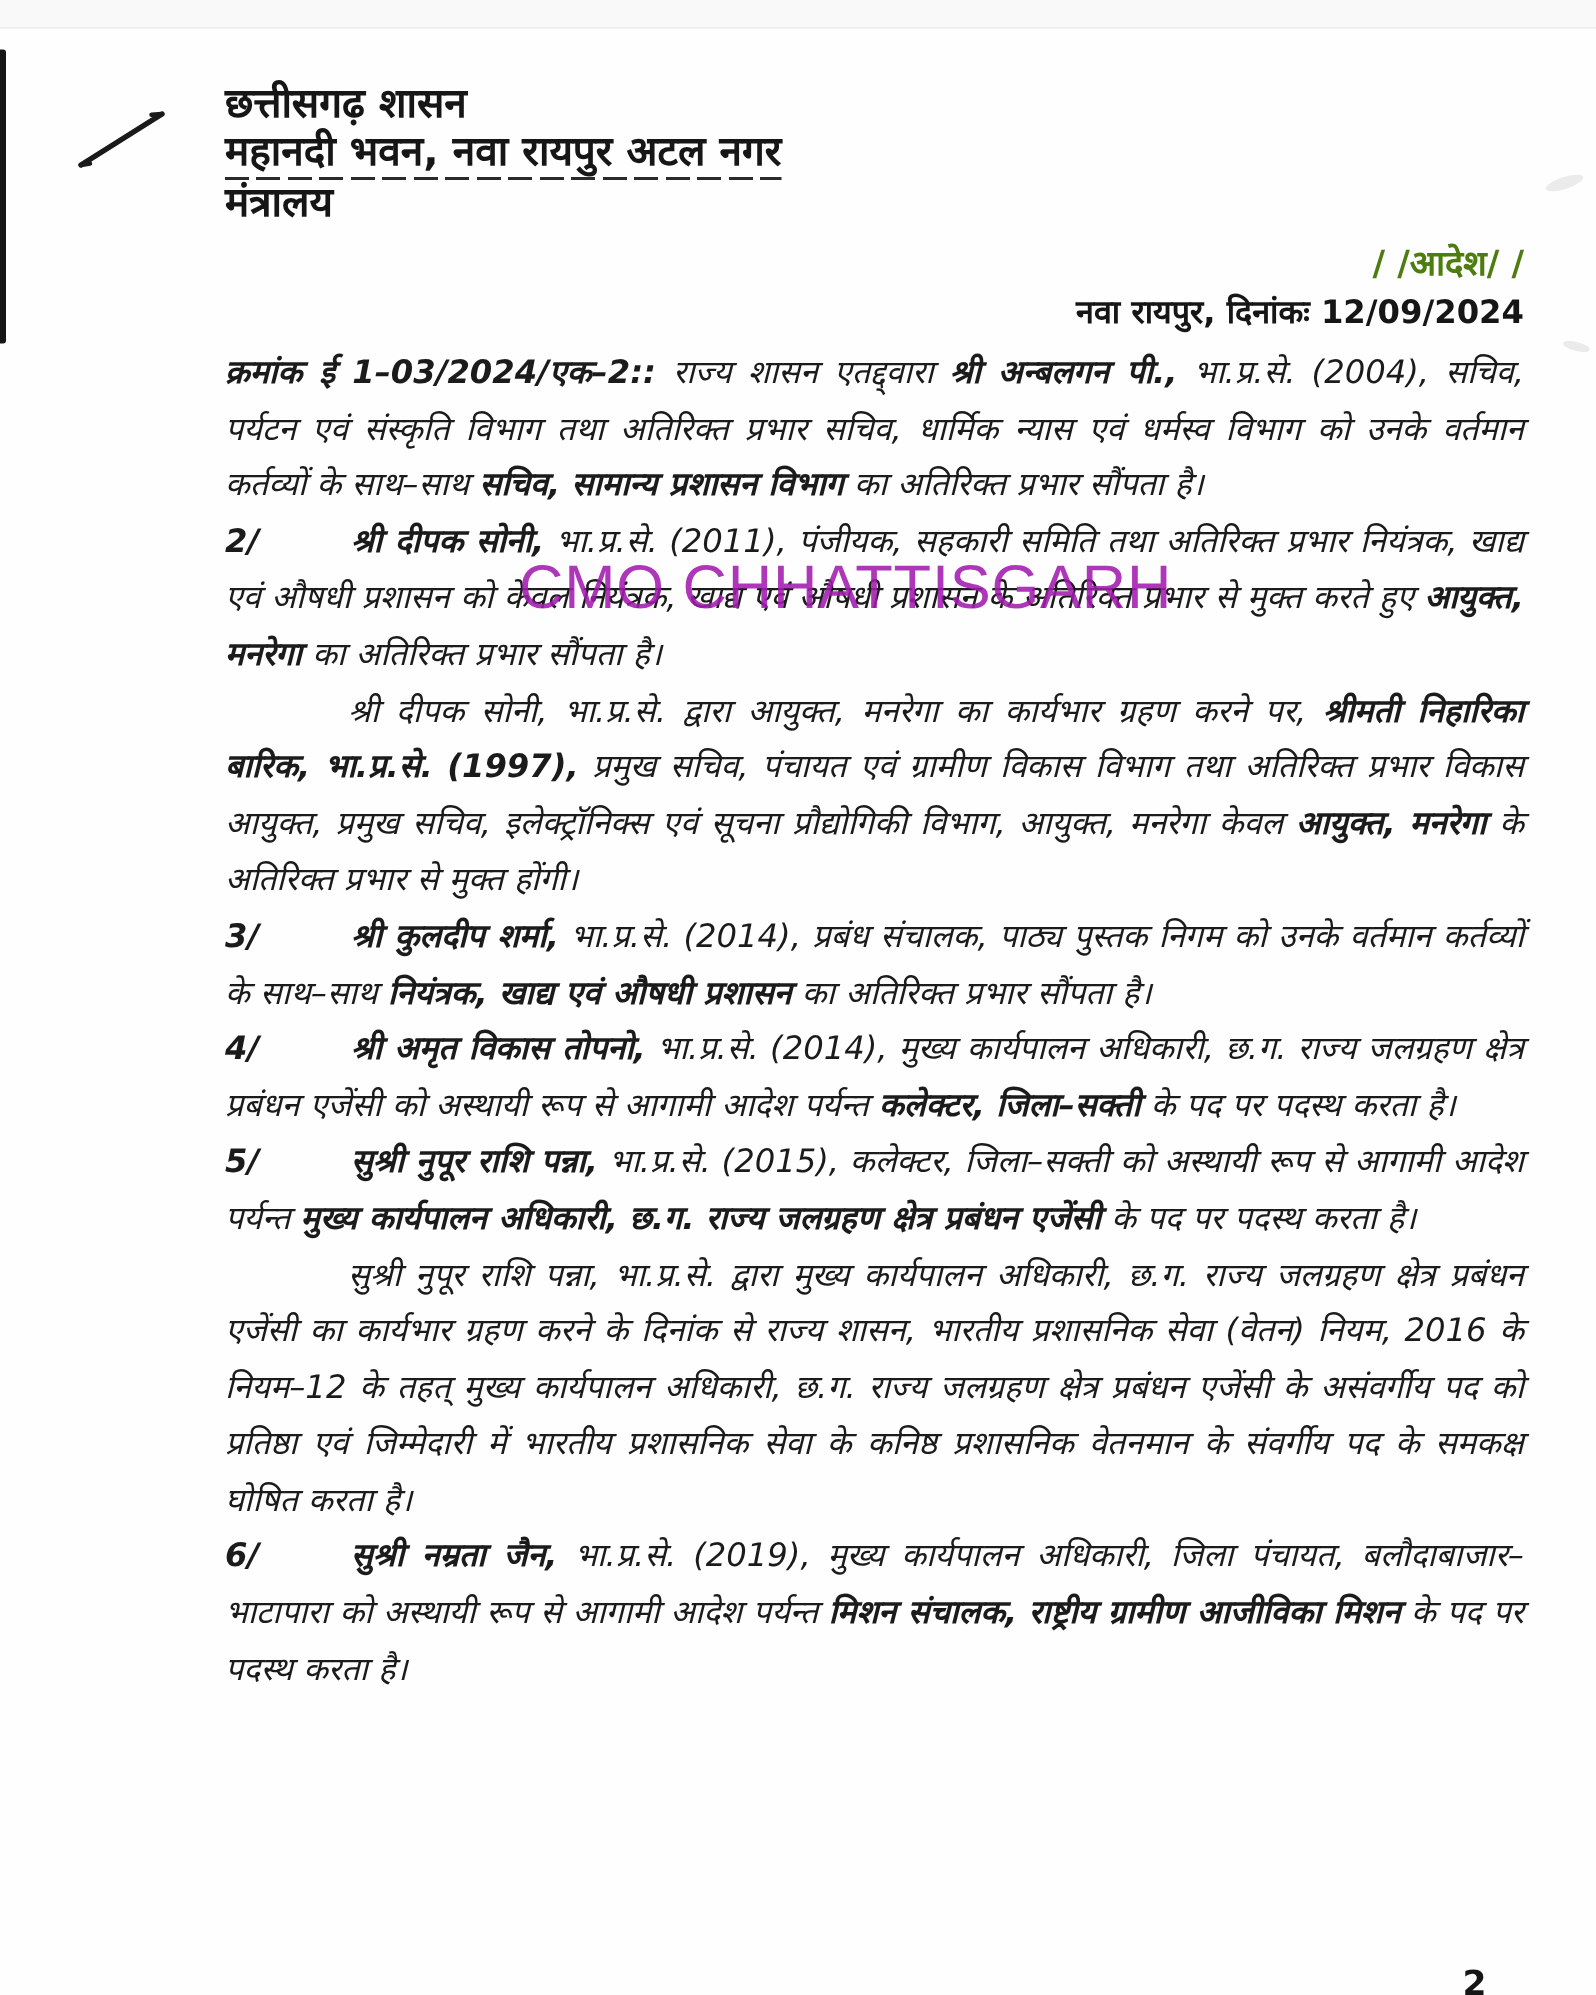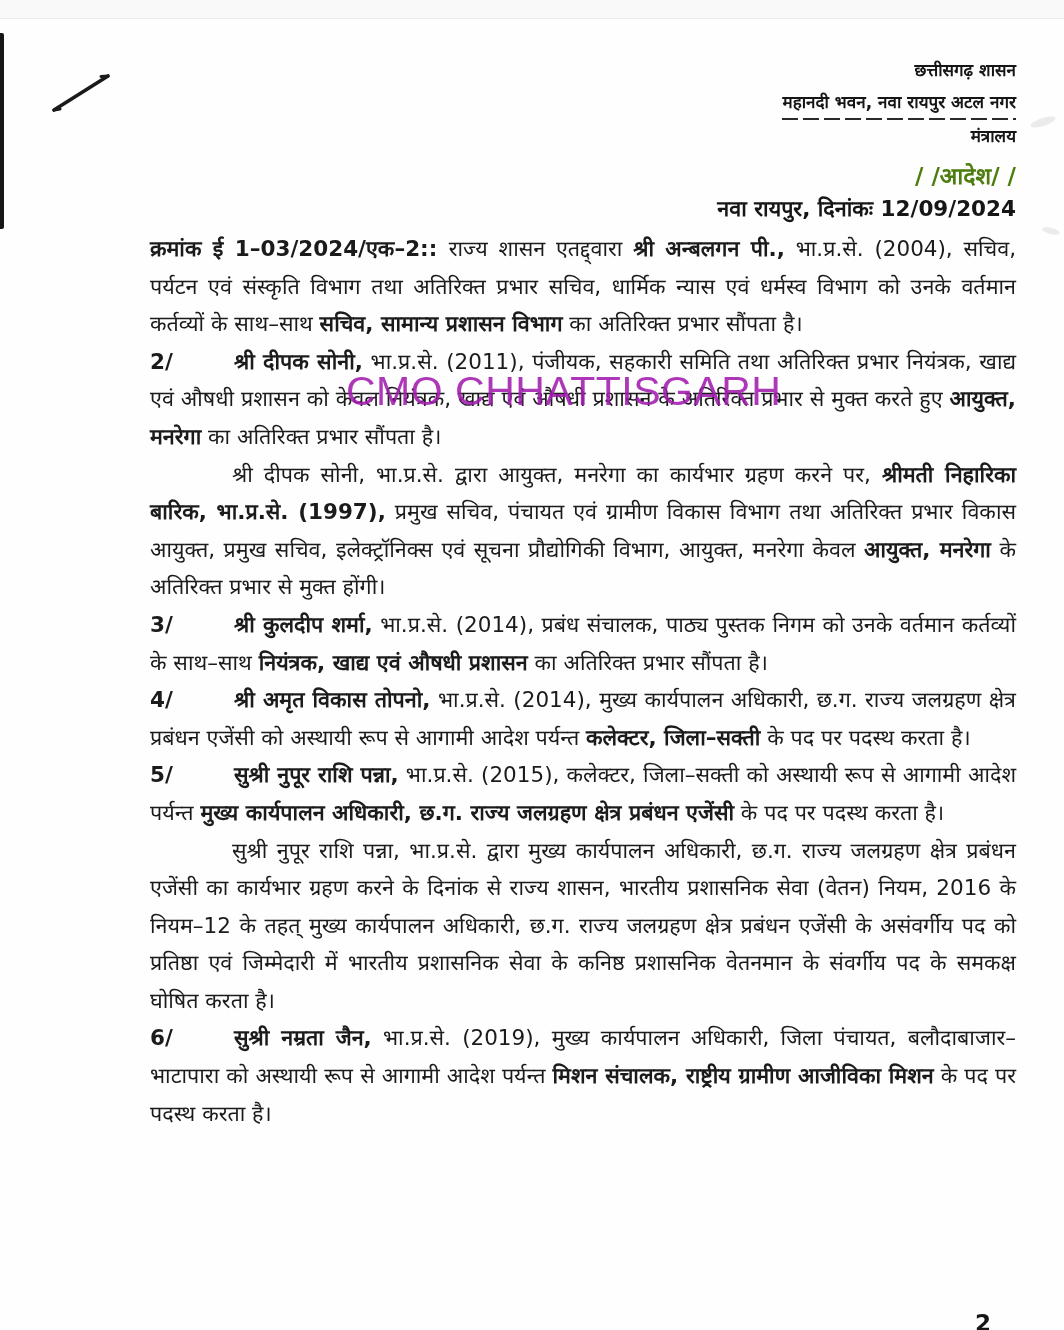--- a/index.html
+++ b/index.html
@@ -46,23 +46,23 @@
   }
   .smudge.s1 { right: 8px; top: 118px; width: 26px; height: 8px; transform: rotate(-18deg); }
   .smudge.s2 { right: 4px; top: 228px; width: 18px; height: 6px; transform: rotate(14deg); }
 
   .content {
     position: relative;
     margin: 0 48px 0 150px;
   }
   .doc-header {
     margin-top: 54px;
-    text-align: right;
+    text-align: left;
     font-weight: 700;
-    font-size: 17px;
+    font-size: 27px;
     line-height: 32px;
     color: #161616;
   }
   .doc-header .addr-underline {
     display: inline-block;
     padding-bottom: 2px;
     background-image: repeating-linear-gradient(90deg, #2a2a2a 0 16px, rgba(42,42,42,0) 16px 21px);
     background-repeat: repeat-x;
     background-position: 0 100%;
     background-size: 100% 2.5px;
@@ -78,20 +78,21 @@
   .place-date {
     margin-top: 2px;
     text-align: right;
     font-weight: 700;
     font-size: 21.5px;
     line-height: 30px;
     color: #161616;
   }
   .paras {
     margin-top: 6px;
+    font-style: italic;
   }
   .paras p.para {
     margin: 0;
     font-size: 21.5px;
     line-height: 37.6px;
     text-align: justify;
     color: #1b1b1b;
   }
   .paras p.para.indent { text-indent: 82px; }
   .pnum {

